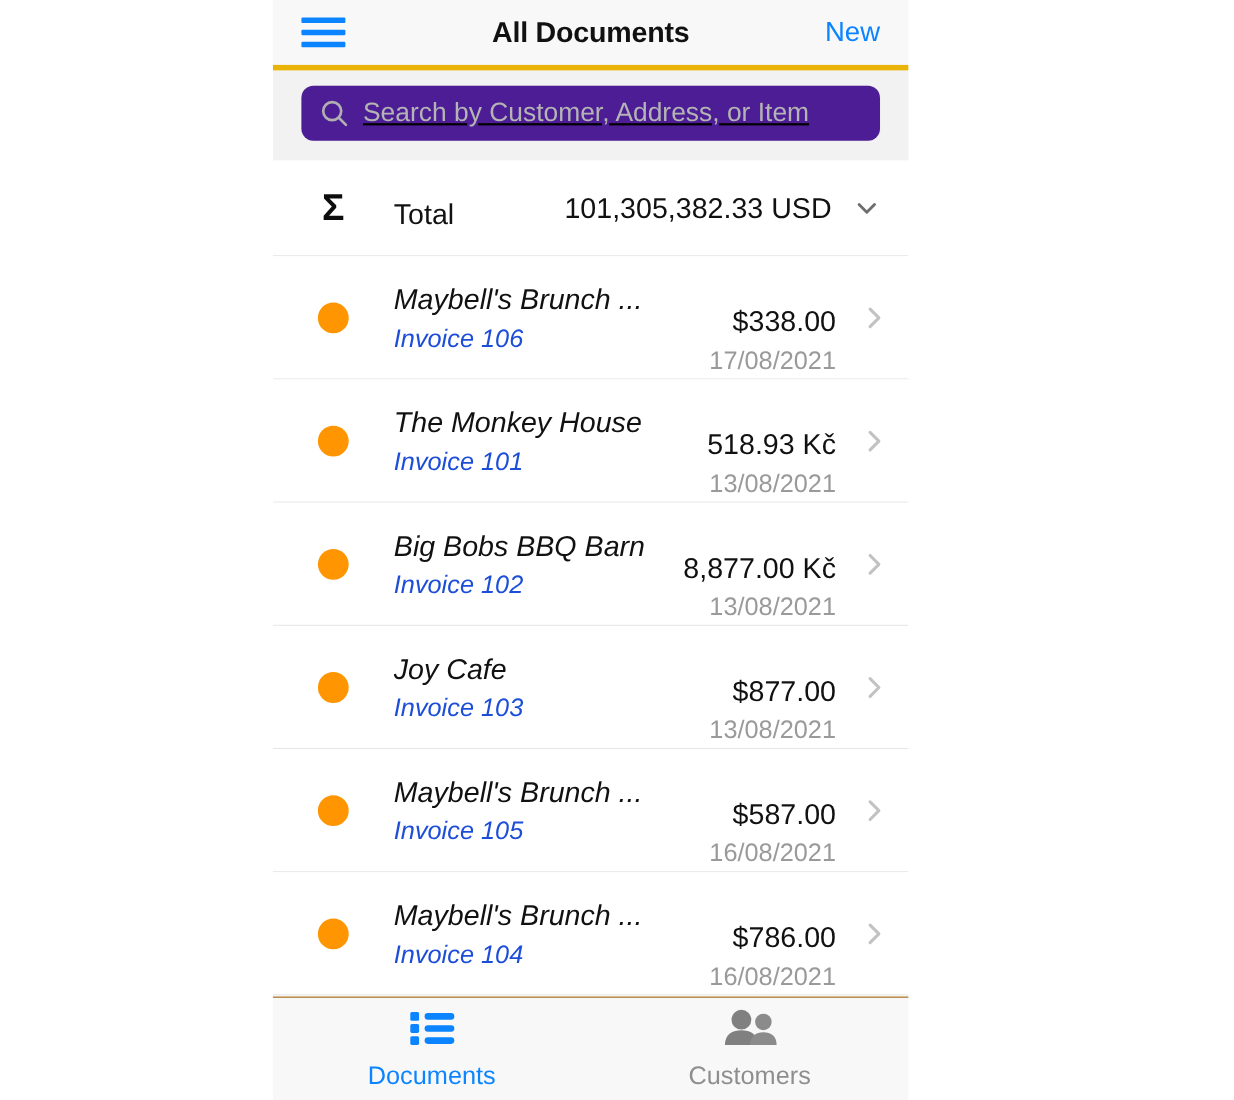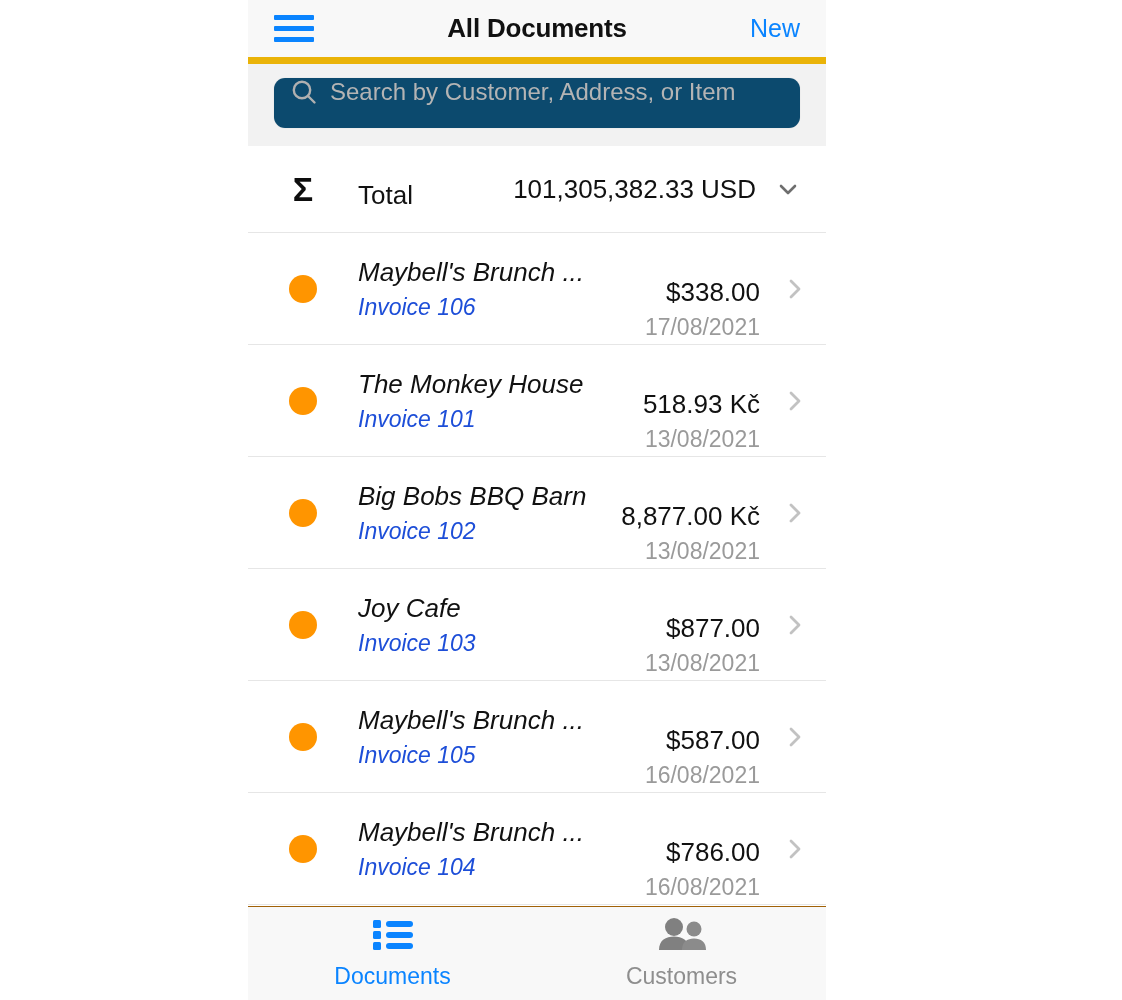--- a/index.html
+++ b/index.html
@@ -26,21 +26,21 @@
   }
 
   
   .navbar {
     height: 64px;
     background: #f8f8f8;
     display: flex;
     align-items: center;
     box-sizing: border-box;
     padding: 16px 26px;
-    border-bottom: 7px solid #eab308;
+    border-bottom: 5px solid #eab308;
     position: relative;
   }
   .hamburger {
     width: 40px;
     display: flex;
     flex-direction: column;
     justify-content: center;
     gap: 6px;
     cursor: pointer;
   }
@@ -68,27 +68,28 @@
     z-index: 2;
     text-align: right;
   }
 
   
   .search-strip {
     background: #f2f2f2;
     padding: 14px 26px 18px 26px;
   }
   .search-box {
-    background: #0c4a6e;
+    background: #4c1d95;
     border-radius: 11px;
     height: 50px;
     display: flex;
-    align-items: flex-start;
+    align-items: center;
     padding: 0 16px;
     box-shadow: 0 0 0 0.5px rgba(0,0,0,0.04);
+    text-decoration: underline;
   }
   .search-icon { flex: 0 0 auto; margin-right: 12px; display:flex; }
   .search-ph {
     font-size: 24px;
     color: #b4b4b4;
     white-space: nowrap;
     overflow: hidden;
   }
 
   

